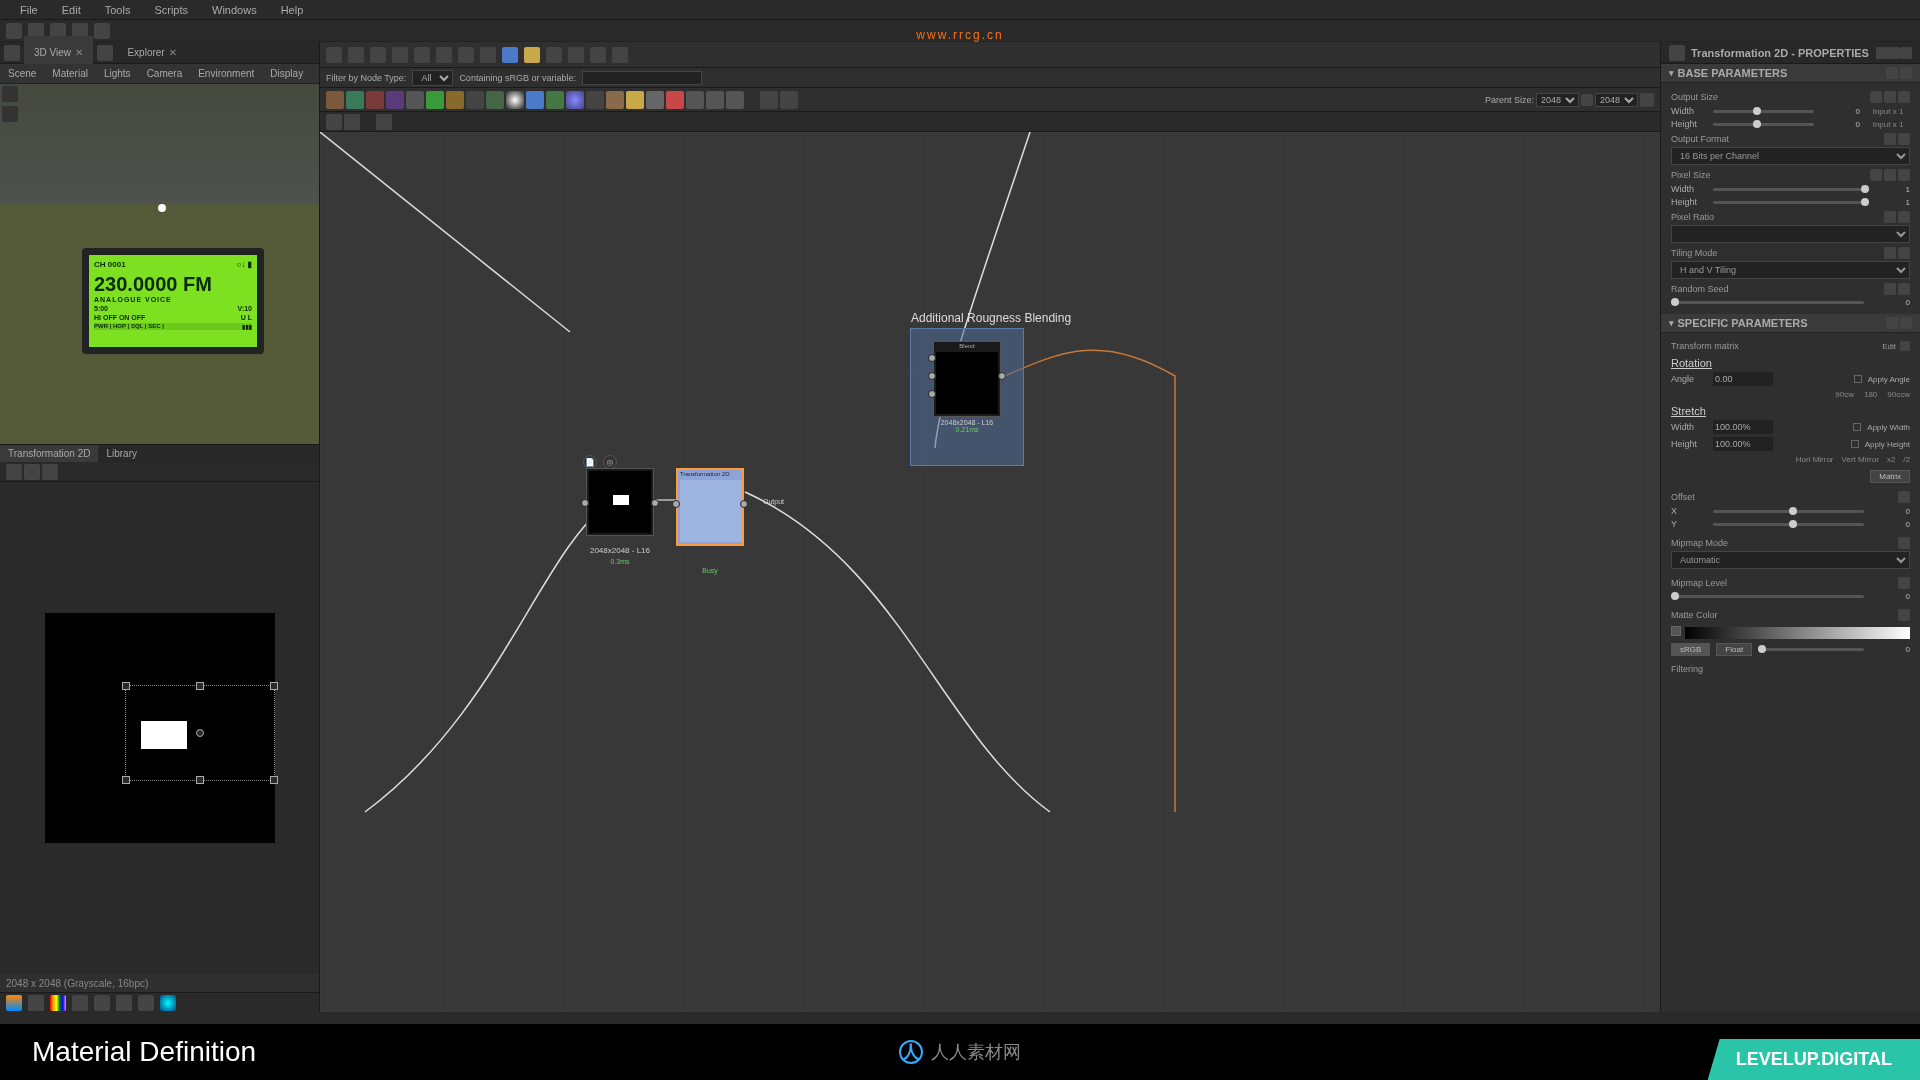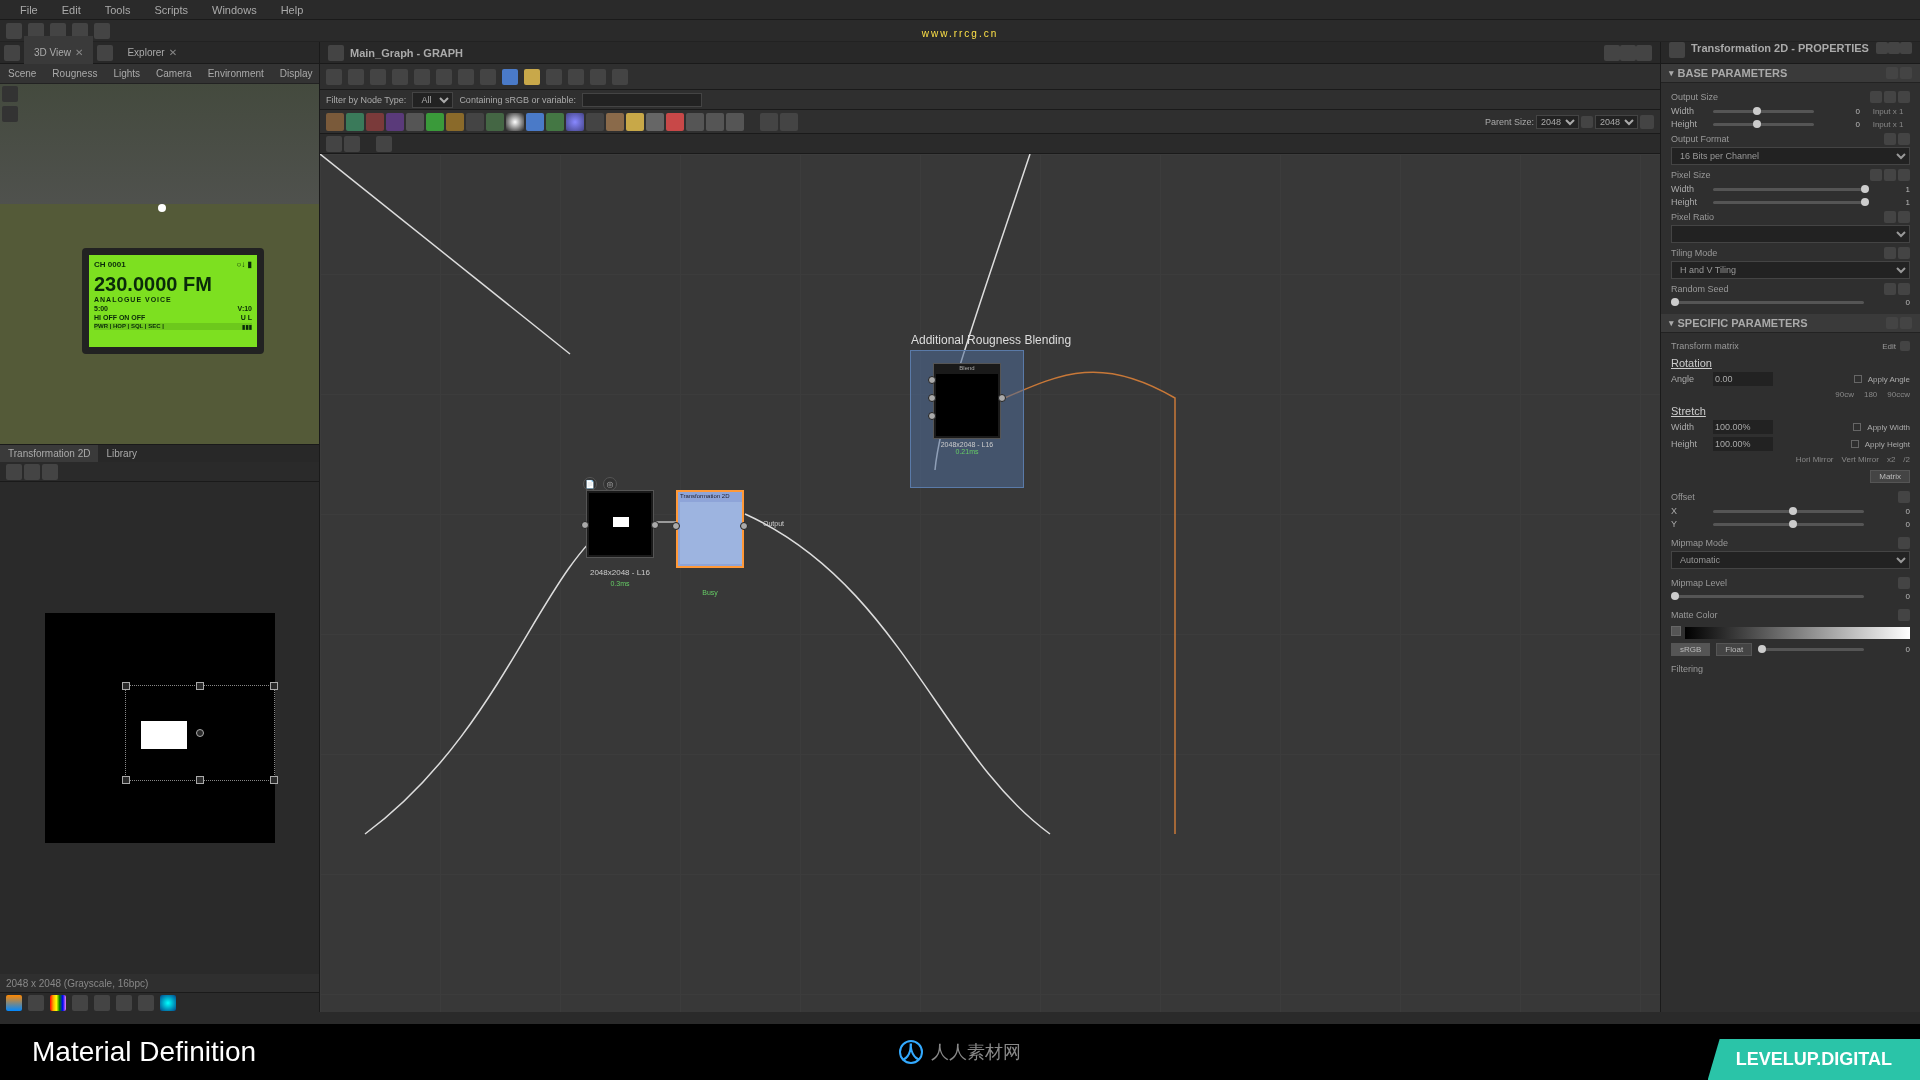--- a/index.html
+++ b/index.html
@@ -65,42 +65,42 @@
 .node-sel { border: 2px solid #ff9939; }
 .node-label { position: absolute; bottom: -20px; width: 100%; text-align: center; font-size: 8px; color: #ccc; }
 .node-time { position: absolute; bottom: -30px; width: 100%; text-align: center; font-size: 7px; color: #6c6; }
 .frame-node { position: absolute; background: rgba(78,108,152,0.55); border: 1px solid #5a7aa8; }
 .frame-title { position: absolute; top: -18px; color: #ddd; font-size: 12px; white-space: nowrap; }
 .port { position: absolute; width: 8px; height: 8px; background: #aaa; border-radius: 50%; border: 1px solid #222; }
 .pin-icon { width: 14px; height: 14px; border: 1px solid #555; background: #333; border-radius: 50%; display: inline-flex; align-items: center; justify-content: center; font-size: 8px; }
 
 
 .right-panel { width: 260px; background: #2f2f2f; display: flex; flex-direction: column; border-left: 1px solid #1a1a1a; overflow-y: auto; }
-.props-header { height: 22px; background: #282828; display: flex; padding: 0 8px; font-weight: bold; font-size: 11px; border-bottom: 1px solid #1a1a1a; }
+.props-header { height: 22px; background: #282828; display: flex; align-items: center; padding: 0 8px; font-weight: bold; font-size: 11px; border-bottom: 1px solid #1a1a1a; }
 .section-header { background: #3a3a3a; padding: 3px 8px; font-size: 11px; font-weight: bold; display: flex; align-items: center; border-bottom: 1px solid #222; }
 .section-header::before { content: "▾ "; font-size: 9px; margin-right: 4px; }
 .prop-group { padding: 4px 10px; }
 .prop-label { font-size: 9px; color: #999; margin: 4px 0 2px; display: flex; justify-content: space-between; align-items: center; }
 .prop-row { display: flex; align-items: center; gap: 6px; font-size: 9px; margin: 3px 0; }
 .prop-row label { width: 36px; color: #aaa; }
 .slider { flex: 1; height: 3px; background: #555; position: relative; border-radius: 2px; }
 .slider-thumb { position: absolute; width: 8px; height: 8px; background: #ccc; border-radius: 50%; top: -3px; }
 .prop-val { width: 40px; text-align: right; color: #bbb; font-size: 8px; }
 .prop-side { width: 44px; text-align: center; color: #888; font-size: 8px; }
 .prop-input { background: #222; border: none; color: #aaa; width: 60px; padding: 2px; font-size: 9px; }
 .icon-btns { display: flex; gap: 2px; }
 .icon-btns span { width: 12px; height: 12px; background: #444; border-radius: 2px; }
 .dropdown-full { width: 100%; background: #222; border: 1px solid #444; color: #999; padding: 2px 4px; font-size: 9px; }
 .subheading { font-size: 11px; color: #ccc; margin: 6px 0 2px; text-decoration: underline; }
 .checkbox-row { display: flex; align-items: center; gap: 6px; font-size: 8px; margin-top: 4px; color: #888; }
 .btn-small { background: #444; border: 1px solid #555; color: #bbb; padding: 1px 8px; font-size: 8px; }
 .color-swatch { width: 100%; height: 12px; background: linear-gradient(90deg, #000, #fff); margin-top: 4px; }
 
 
-.watermark-top { position: absolute; top: 28px; left: 50%; transform: translateX(-50%); color: #fde047; font-size: 10px; letter-spacing: 2px; z-index: 5; }
+.watermark-top { position: absolute; top: 28px; left: 50%; transform: translateX(-50%); color: #f97316; font-size: 12px; letter-spacing: 2px; z-index: 5; }
 .footer { position: absolute; bottom: 0; left: 0; right: 0; height: 56px; background: #000; display: flex; align-items: center; padding: 17px 32px; }
 .footer-title { color: #fff; font-size: 28px; font-weight: 300; }
 .footer-logo-c { position: absolute; left: 50%; transform: translateX(-50%); color: #888; font-size: 18px; display: flex; align-items: center; gap: 8px; }
 .footer-right { position: absolute; right: 0; bottom: 0; background: #2ac4a8; color: #fff; padding: 10px 28px; font-size: 18px; font-weight: bold; clip-path: polygon(12px 0, 100% 0, 100% 100%, 0 100%); }
 
 svg.wires { position: absolute; top: 0; left: 0; width: 100%; height: 100%; pointer-events: none; }
 </style>
 </head>
 <body>
 
@@ -132,21 +132,21 @@
         <span class="close">✕</span>
       </div>
       <span class="tb-icon" style="margin:0 4px"></span>
       <div class="panel-tab">
         <span>Explorer</span>
         <span class="close">✕</span>
       </div>
     </div>
     <div class="sub-tabs">
       <span>Scene</span>
-      <span>Rougness</span>
+      <span>Material</span>
       <span>Lights</span>
       <span>Camera</span>
       <span>Environment</span>
       <span>Display</span>
       <span>Renderer</span>
     </div>
     <div class="preview-3d">
       <div class="sky"></div>
       <div class="device-body"></div>
       <div class="point-light"></div>
@@ -205,28 +205,20 @@
       <span class="tb-icon" style="background:linear-gradient(90deg,red,orange,yellow,green,blue,violet)"></span>
       <span class="tb-icon"></span>
       <span class="tb-icon"></span>
       <span class="tb-icon"></span>
       <span class="tb-icon"></span>
       <span class="tb-icon" style="background:radial-gradient(#0ff,#048)"></span>
     </div>
   </div>
 
   <div class="center">
-    <div class="graph-header">
-      <span class="tb-icon" style="margin-right:6px"></span>
-      <span style="font-weight:bold">Main_Graph - GRAPH</span>
-      <span style="flex:1"></span>
-      <span class="tb-icon"></span>
-      <span class="tb-icon"></span>
-      <span class="tb-icon"></span>
-    </div>
     <div class="graph-toolbar">
       <span class="tb-icon"></span>
       <span class="tb-icon"></span>
       <span class="tb-icon"></span>
       <span class="tb-icon"></span>
       <span class="tb-icon"></span>
       <span class="tb-icon"></span>
       <span class="tb-icon"></span>
       <span class="tb-icon"></span>
       <span class="tb-icon" style="background:#4a7ac8"></span>

